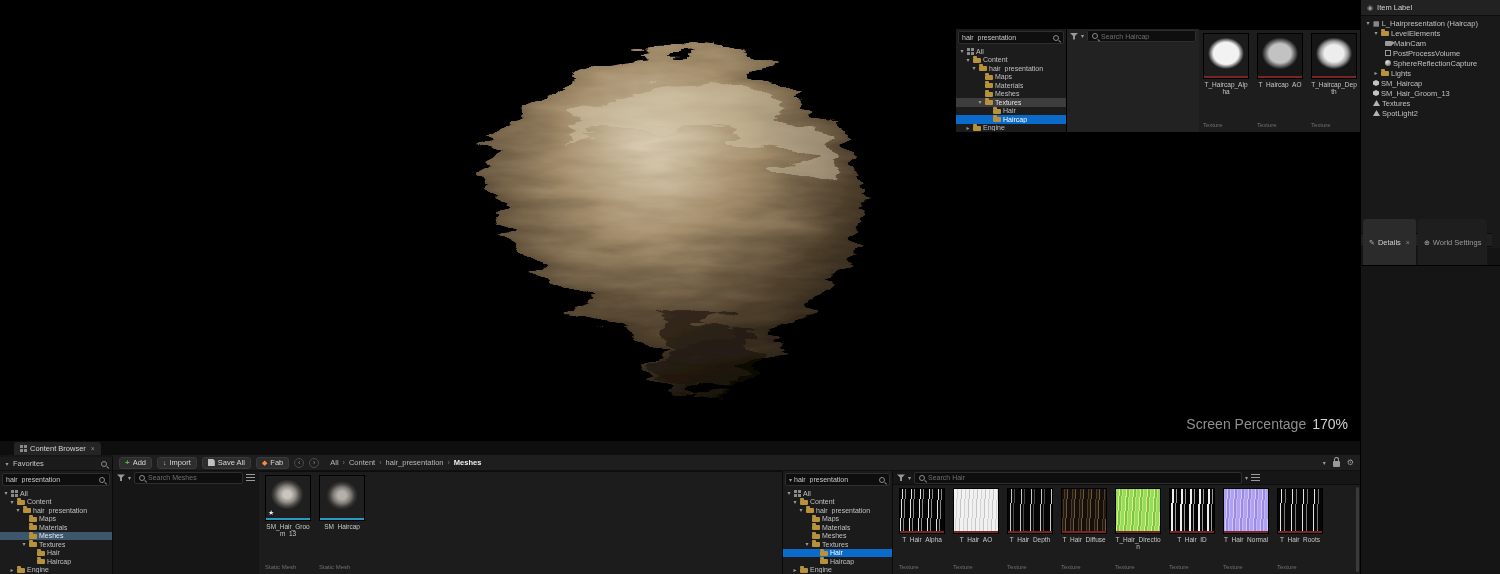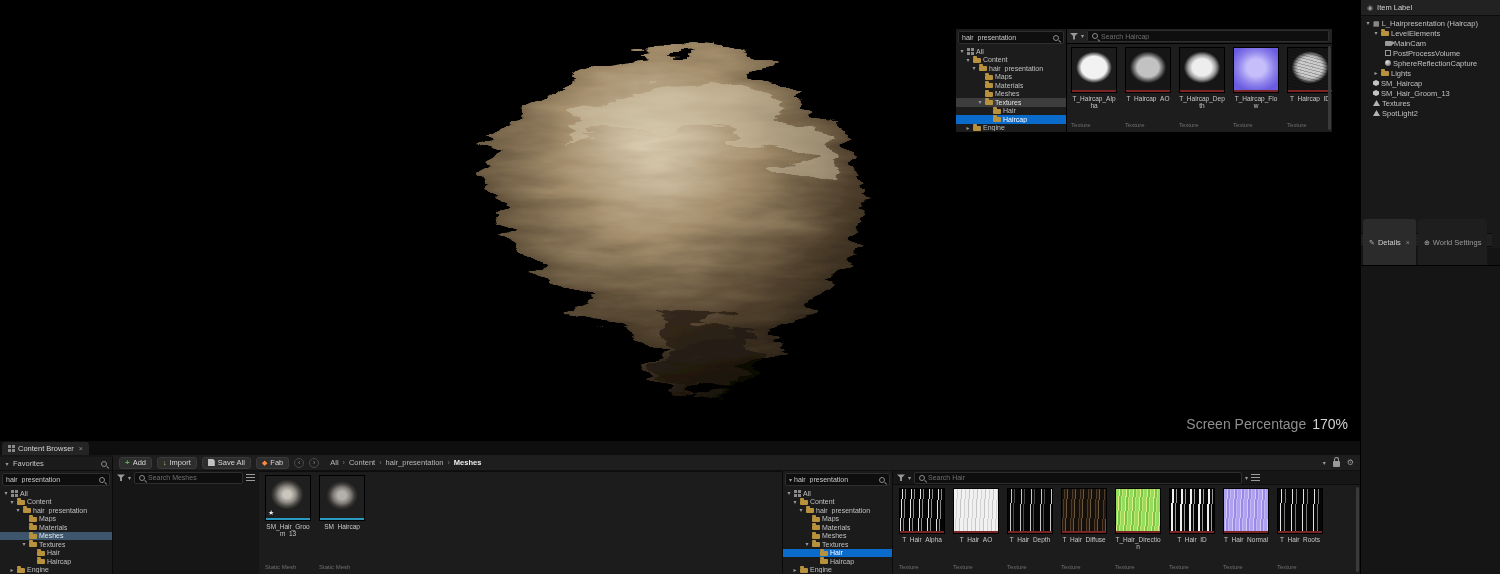--- a/index.html
+++ b/index.html
@@ -35,21 +35,21 @@
   .tx{width:6px;font-size:6px;color:#9a9a9a;text-align:center;flex:none;line-height:1;}
   .folder{width:8px;height:5px;background:var(--folder);border-radius:1px;position:relative;flex:none;margin-top:1px;}
   .folder::before{content:"";position:absolute;top:-2px;left:0;width:4px;height:2px;background:inherit;border-radius:1px 1px 0 0;}
   .tlbl{overflow:hidden;text-overflow:ellipsis;}
   .sel-blue{background:var(--selection);color:#fff;}
   .sel-gray{background:#3d3d3d;color:#e2e2e2;}
   .sel-dim{background:var(--selection_dim);color:#dfe8f0;}
   
   .float-cb{position:absolute;left:955px;top:28px;width:378px;height:105px;background:#1f1f1f;border:1px solid #000;display:flex;box-shadow:0 5px 14px rgba(0,0,0,.65);box-sizing:border-box;}
   .fcb-left{width:110px;border-right:1px solid #000;display:flex;flex-direction:column;background:#1c1c1c;flex:none;}
-  .fcb-right{flex:1;display:flex;flex-direction:column;background:#222;min-width:0;}
+  .fcb-right{flex:1;display:flex;flex-direction:row;background:#222;min-width:0;}
   .fcb-toolbar{display:flex;align-items:center;gap:3px;padding:1px 3px;height:14px;box-sizing:border-box;}
   .fcb-toolbar .searchbox{flex:1;margin:0;height:10px;}
   .assets{flex:1;background:#1d1d1d;display:flex;gap:4px;padding:3px 4px;position:relative;border-top:1px solid #000;}
   
   .tile{width:50px;display:flex;flex-direction:column;font-size:6.5px;flex:none;}
   .thumb{width:46px;height:46px;border:1px solid #000;box-sizing:border-box;position:relative;flex:none;}
   .thumb::after{content:"";position:absolute;left:0;right:0;bottom:0;height:2px;background:var(--stripe,#7a2424);}
   .thumb-mesh{--stripe:#2a9ac0;}
   .aname{text-align:center;line-height:7px;max-height:14px;overflow:hidden;word-break:break-all;color:#c8c8c8;margin-top:2px;width:46px;}
   .atype{font-size:6px;color:#6f6f6f;margin-top:auto;padding-bottom:1px;}
@@ -88,21 +88,21 @@
   .olbl{overflow:hidden;text-overflow:ellipsis;}
   .o-actors{position:absolute;left:0;right:8px;top:233px;height:14px;background:#202020;border-top:1px solid #0c0c0c;border-bottom:1px solid #0c0c0c;display:flex;align-items:center;padding:0 8px;font-size:7.5px;color:#9f9f9f;box-sizing:border-box;}
   .o-tabs{position:absolute;left:0;right:0;top:248px;height:17px;background:#141414;display:flex;align-items:flex-end;gap:2px;padding:2px 2px 0;box-sizing:border-box;}
   .otab{display:flex;align-items:center;gap:3px;background:#2b2b2b;border-radius:3px 3px 0 0;padding:16px 6px;font-size:7.5px;height:14px;color:#d0d0d0;}
   .otab.inactive{background:#1e1e1e;color:#9a9a9a;}
   .oclose{color:#8a8a8a;font-size:7px;margin-left:2px;line-height:1;}
   .oti{font-size:7px;color:#b0b0b0;line-height:1;}
   .o-body{position:absolute;top:265px;bottom:0;left:0;right:0;background:#151515;border-top:1px solid #000;}
   
   .bottom{position:absolute;left:0;top:440px;width:1360px;height:134px;background:#161616;border-top:1px solid #000;box-sizing:border-box;display:flex;flex-direction:column;}
-  .bp-tabs{height:14px;background:#0e0e0e;display:flex;align-items:flex-end;padding:1px 2px 0;box-sizing:border-box;flex:none;}
+  .bp-tabs{height:14px;background:#0e0e0e;display:flex;align-items:flex-end;padding:1px 14px 0;box-sizing:border-box;flex:none;}
   .bp-tab{display:flex;align-items:center;gap:3px;background:#242424;border-radius:3px 3px 0 0;padding:0 6px;height:13px;font-size:7.5px;color:#d4d4d4;}
   .bp-body{flex:1;display:flex;min-height:0;align-items:flex-end;}
   .bp-sidebar{width:113px;border-right:1px solid #0a0a0a;display:flex;flex-direction:column;background:#1b1b1b;box-sizing:border-box;flex:none;}
   .fav-row{height:14px;display:flex;align-items:center;gap:3px;padding:0 4px;font-size:7.5px;color:#c4c4c4;border-bottom:1px solid #101010;box-sizing:border-box;flex:none;}
   .fav-row .mag{margin-left:auto;}
   .bp-main{flex:1;display:flex;flex-direction:column;min-width:0;}
   .bp-toolbar{height:16px;display:flex;align-items:center;gap:5px;padding:0 6px;box-sizing:border-box;border-bottom:1px solid #101010;background:#1e1e1e;flex:none;}
   .tb-btn{display:flex;align-items:center;gap:3px;background:#2e2e2e;border:1px solid #3a3a3a;border-radius:3px;height:12px;padding:0 5px;font-size:7.5px;color:#d6d6d6;font-family:inherit;}
   .plus{color:var(--accent_green);font-weight:bold;font-size:8px;line-height:1;}
   .imp-ic{color:#d8c05a;font-size:7px;line-height:1;}

